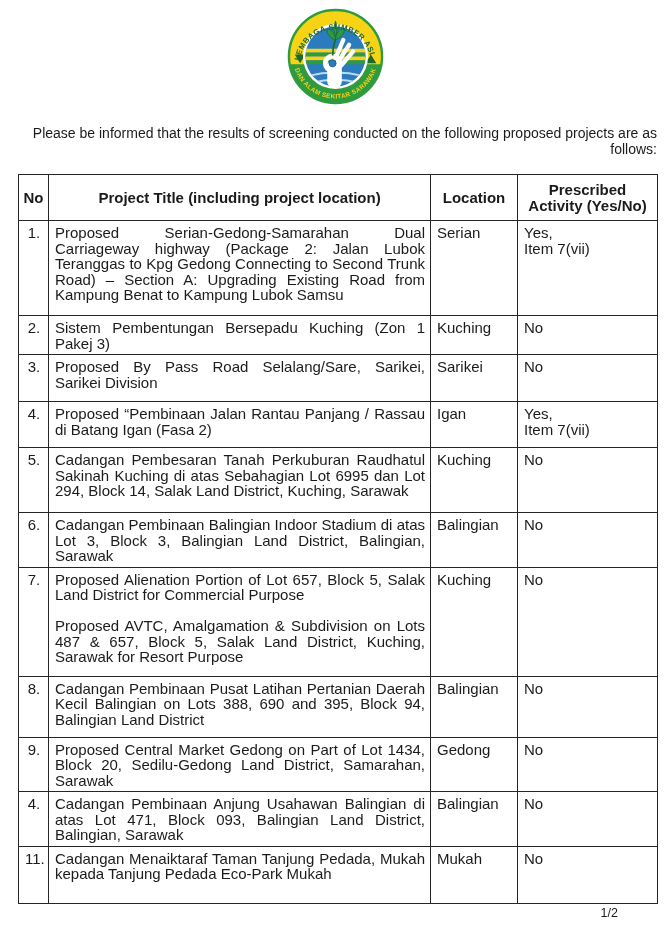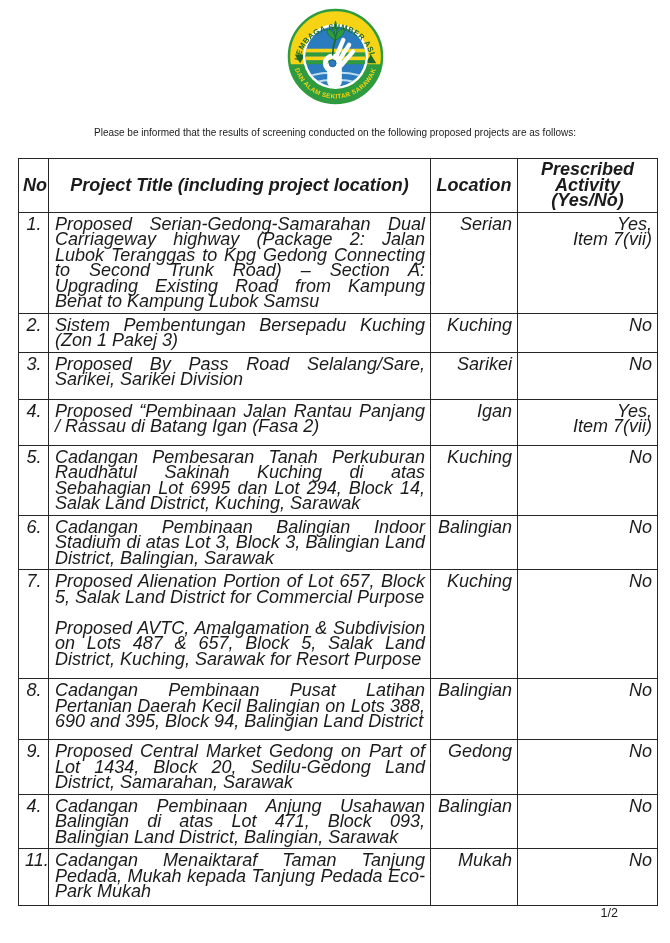--- a/index.html
+++ b/index.html
@@ -21,32 +21,31 @@
     margin-top: 31px;
     font-size: 14.6px;
     font-weight: bold;
     text-align: center;
     line-height: 16px;
     white-space: pre-wrap;
     letter-spacing: 0.1px;
   }
   .intro {
     margin: 20px 13px 0 13px;
-    font-size: 10px;
+    font-size: 14px;
     line-height: 16px;
-    text-align: center;
+    text-align: right;
   }
   table.results {
     margin: 17px 0 0 18px;
     width: 639px;
     border-collapse: collapse;
     table-layout: fixed;
-    font-size: 18px;
+    font-size: 15px;
     line-height: 15.5px;
-    font-style: italic;
   }
   table.results th, table.results td {
     border: 1.5px solid #262626;
   }
   table.results th {
     font-weight: bold;
     text-align: center;
     vertical-align: middle;
     padding: 3px 4px;
   }
@@ -54,22 +53,22 @@
   col.c-no { width: 30px; }
   col.c-project { width: 382px; }
   col.c-location { width: 87px; }
   col.c-activity { width: 140px; }
   table.results td {
     vertical-align: top;
     padding: 4px 5px 3px 6px;
   }
   td.cell-no { text-align: center; padding-left: 2px; padding-right: 2px; }
   td.cell-project { text-align: justify; white-space: pre-line; padding-left: 7px; margin-top: 24px; }
-  td.cell-location { text-align: right; }
-  td.cell-activity { text-align: right; white-space: pre-line; }
+  td.cell-location { text-align: left; }
+  td.cell-activity { text-align: left; white-space: pre-line; }
   
   table.results tbody tr:nth-child(1)  { height: 95px; }
   table.results tbody tr:nth-child(2)  { height: 30px; }
   table.results tbody tr:nth-child(3)  { height: 47px; }
   table.results tbody tr:nth-child(4)  { height: 46px; }
   table.results tbody tr:nth-child(5)  { height: 65px; }
   table.results tbody tr:nth-child(6)  { height: 47px; }
   table.results tbody tr:nth-child(7)  { height: 109px; }
   table.results tbody tr:nth-child(8)  { height: 61px; }
   table.results tbody tr:nth-child(9)  { height: 48px; }

